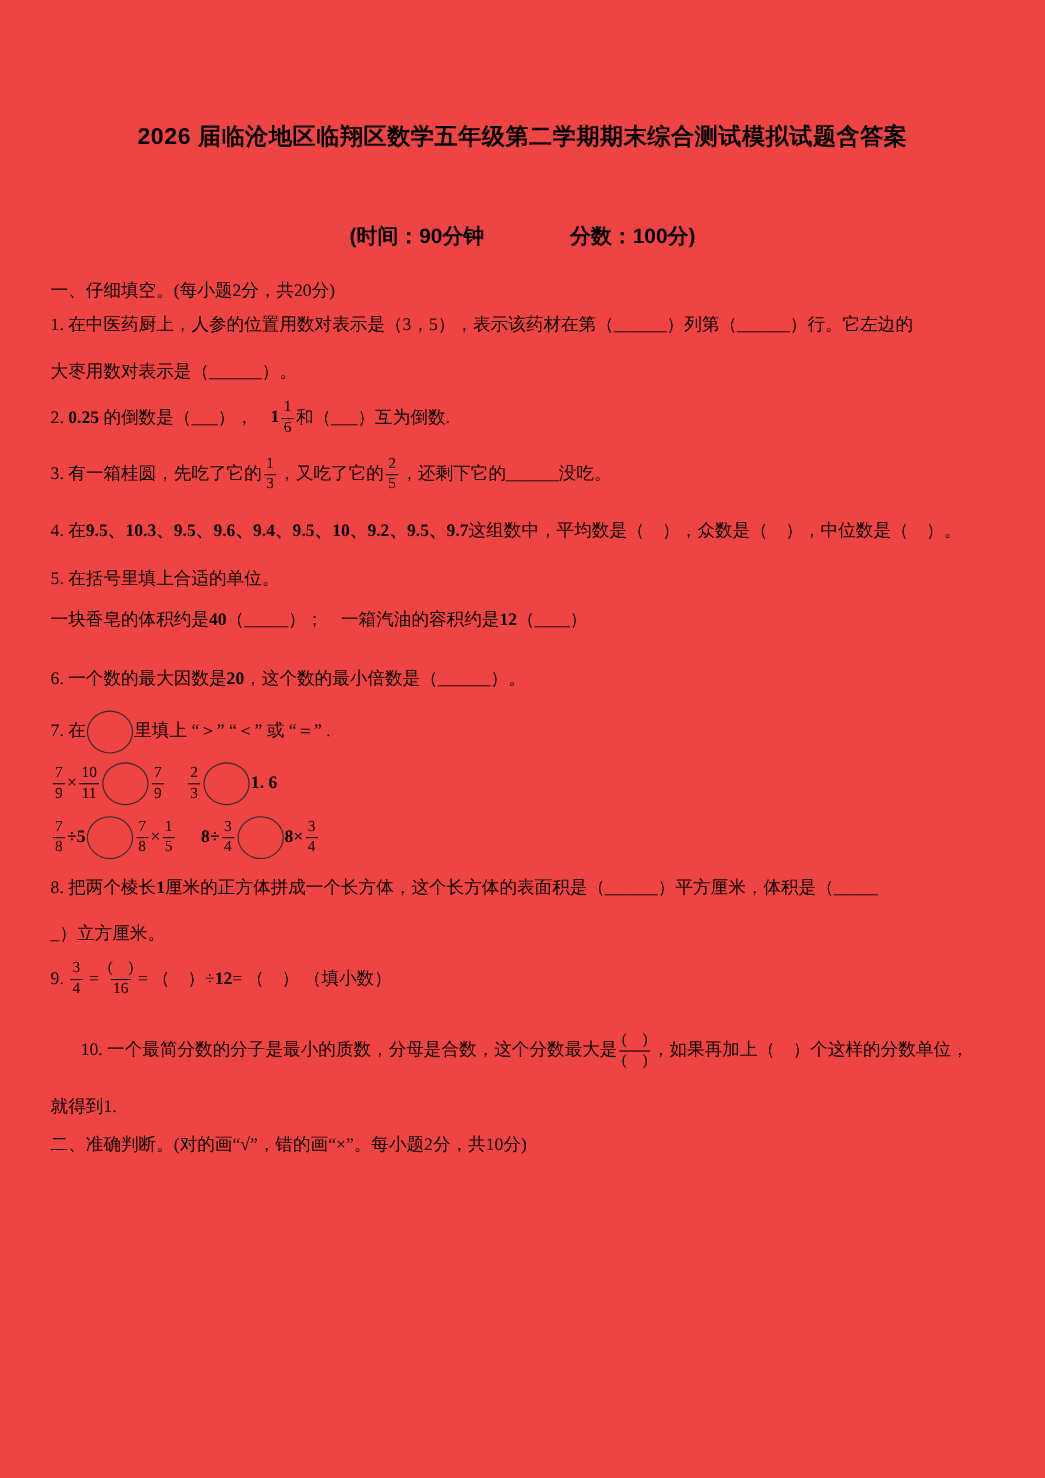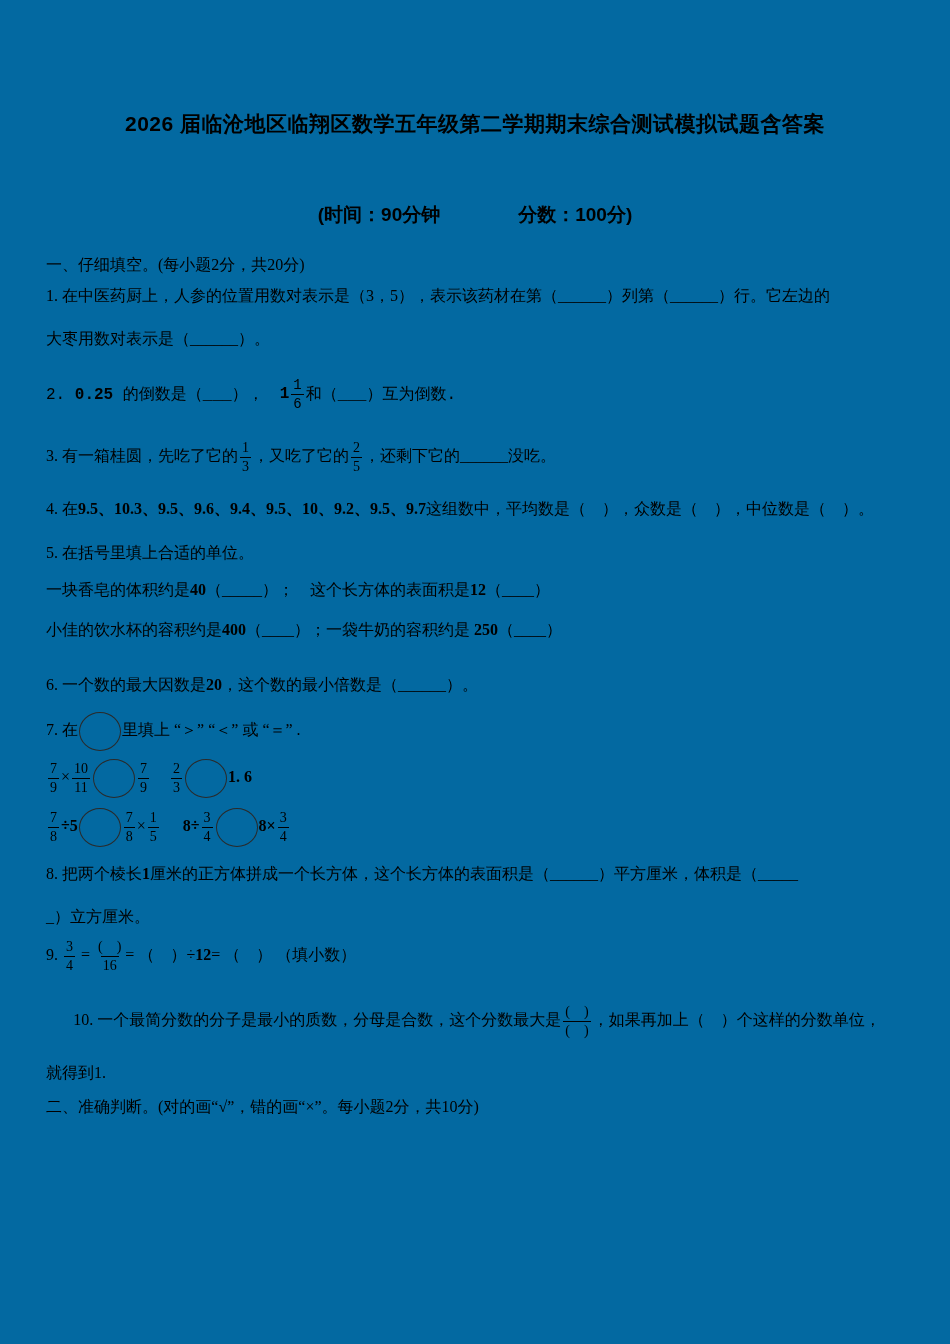--- a/index.html
+++ b/index.html
@@ -1,20 +1,20 @@
 <!DOCTYPE html>
 <html><head>
 <meta charset="utf-8">
 <style>
   html, body { margin:0; padding:0; background:#ffffff; }
   .page {
     position: relative;
     width: 950px;
     height: 1344px;
-    background: #0369a1;
+    background: #ef4444;
     color: #000;
     font-family: "Liberation Serif", serif;
     overflow: hidden;
   }
   .title {
     padding-top: 110px;
     text-align: center;
     font-family: "Liberation Sans", sans-serif;
     font-weight: bold;
     font-size: 21px;
@@ -65,22 +65,22 @@
     border-radius: 50%;
     vertical-align: middle;
     margin: 0 1px;
   }
   .hgap { display: inline-block; }
 
   
   #ln-section-1-heading { margin-top: 26px; }
   #ln-q1-line1 { margin-top: 9px; }
   #ln-q1-line2 { margin-top: 20px; }
-  #ln-q2 { margin-top: 28px; font-family: Liberation Mono, monospace; }
-  #ln-q3 { margin-top: 30px; }
+  #ln-q2 { margin-top: 14px; }
+  #ln-q3 { margin-top: 18px; }
   #ln-q4 { margin-top: 24px; }
   #ln-q5 { margin-top: 21px; }
   #ln-unit-line1 { margin-top: 15px; }
   #ln-unit-line2 { margin-top: 18px; }
   #ln-q6 { margin-top: 32px; }
   #ln-q7 { margin-top: 16px; }
   #ln-q7-row1 { margin-top: 8px; }
   #ln-q7-row2 { margin-top: 10px; }
   #ln-q8-line1 { margin-top: 16px; }
   #ln-q8-line2 { margin-top: 20px; }
@@ -114,22 +114,21 @@
         </span><span>和（___）互为倒数.</span></div>
       <div class="line" id="ln-q3"><span>3. 有一箱桂圆，先吃了它的</span><span class="frac">
           <span class="num">1</span>
           <span class="den">3</span>
         </span><span>，又吃了它的</span><span class="frac">
           <span class="num">2</span>
           <span class="den">5</span>
         </span><span>，还剩下它的______没吃。</span></div>
       <div class="line" id="ln-q4"><span>4. 在</span><span class="b">9.5、10.3、9.5、9.6、9.4、9.5、10、9.2、9.5、9.7</span><span>这组数中，平均数是（　），众数是（　），中位数是（　）。</span></div>
       <div class="line" id="ln-q5"><span>5. 在括号里填上合适的单位。</span></div>
-      <div class="line" id="ln-unit-line1"><span>一块香皂的体积约是</span><span class="b">40</span><span>（_____）；　这个长方体的表面积是</span><span class="b">12</span><span>（____）</span></div>
-      <div class="line" id="ln-unit-line2"><span>小佳的饮水杯的容积约是</span><span class="b">400</span><span>（____）；一袋牛奶的容积约是 </span><span class="b">250</span><span>（____）</span></div>
+      <div class="line" id="ln-unit-line1"><span>一块香皂的体积约是</span><span class="b">40</span><span>（_____）；　一箱汽油的容积约是</span><span class="b">12</span><span>（____）</span></div>
       <div class="line" id="ln-q6"><span>6. 一个数的最大因数是</span><span class="b">20</span><span>，这个数的最小倍数是（______）。</span></div>
       <div class="line" id="ln-q7"><span>7. 在</span><span class="cmp-circle"></span><span>里填上 “＞” “＜” 或 “＝” .</span></div>
       <div class="line" id="ln-q7-row1"><span class="frac">
           <span class="num">7</span>
           <span class="den">9</span>
         </span><span>×</span><span class="frac">
           <span class="num">10</span>
           <span class="den">11</span>
         </span><span class="cmp-circle"></span><span class="frac">
           <span class="num">7</span>

